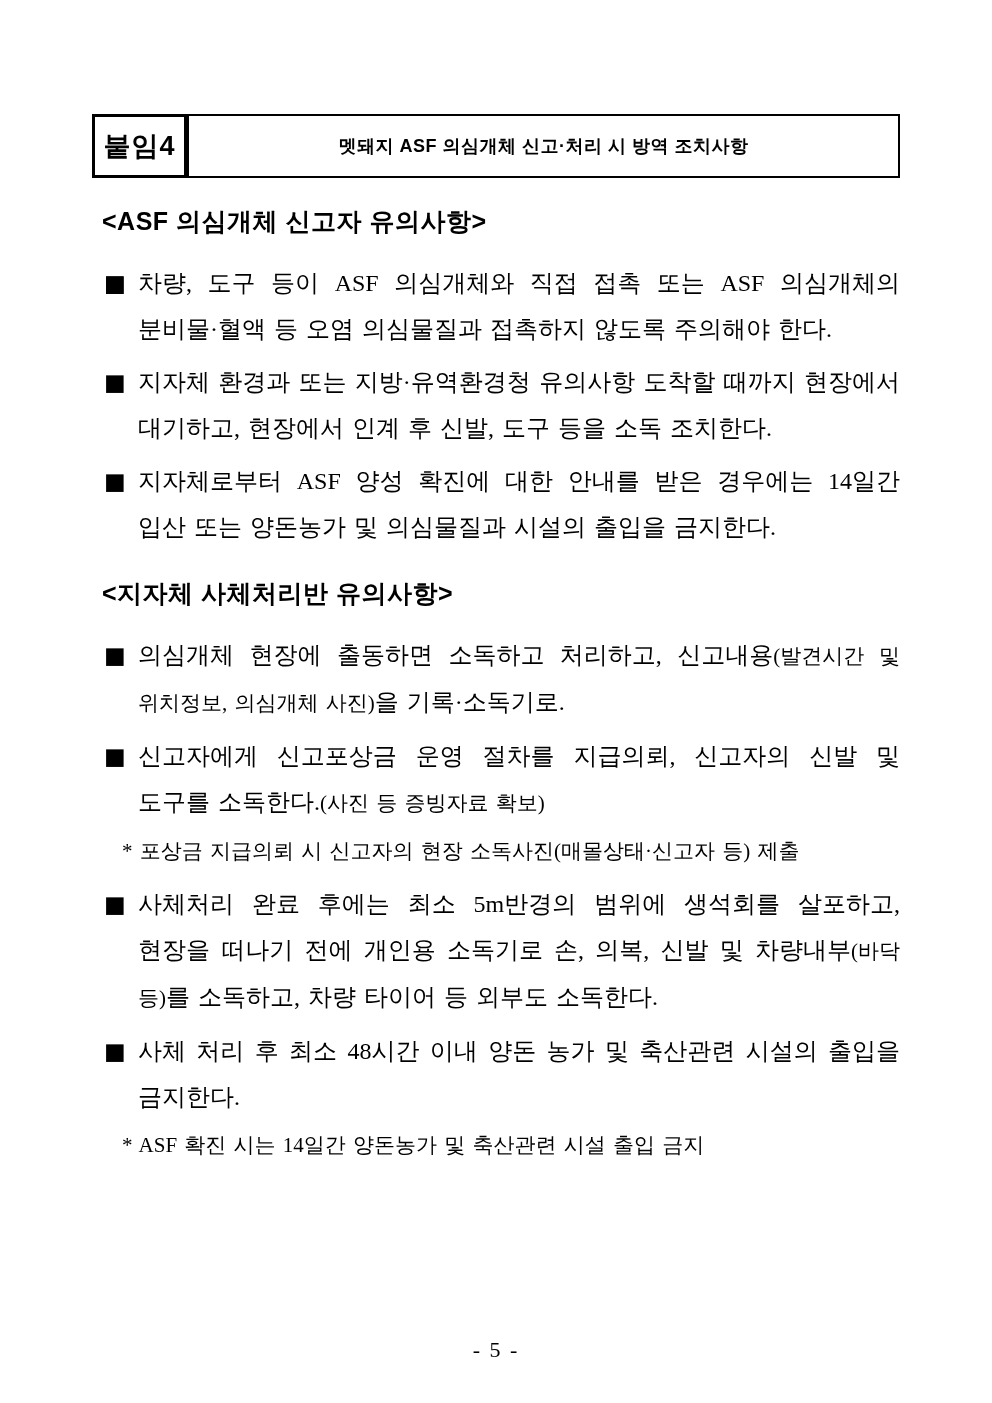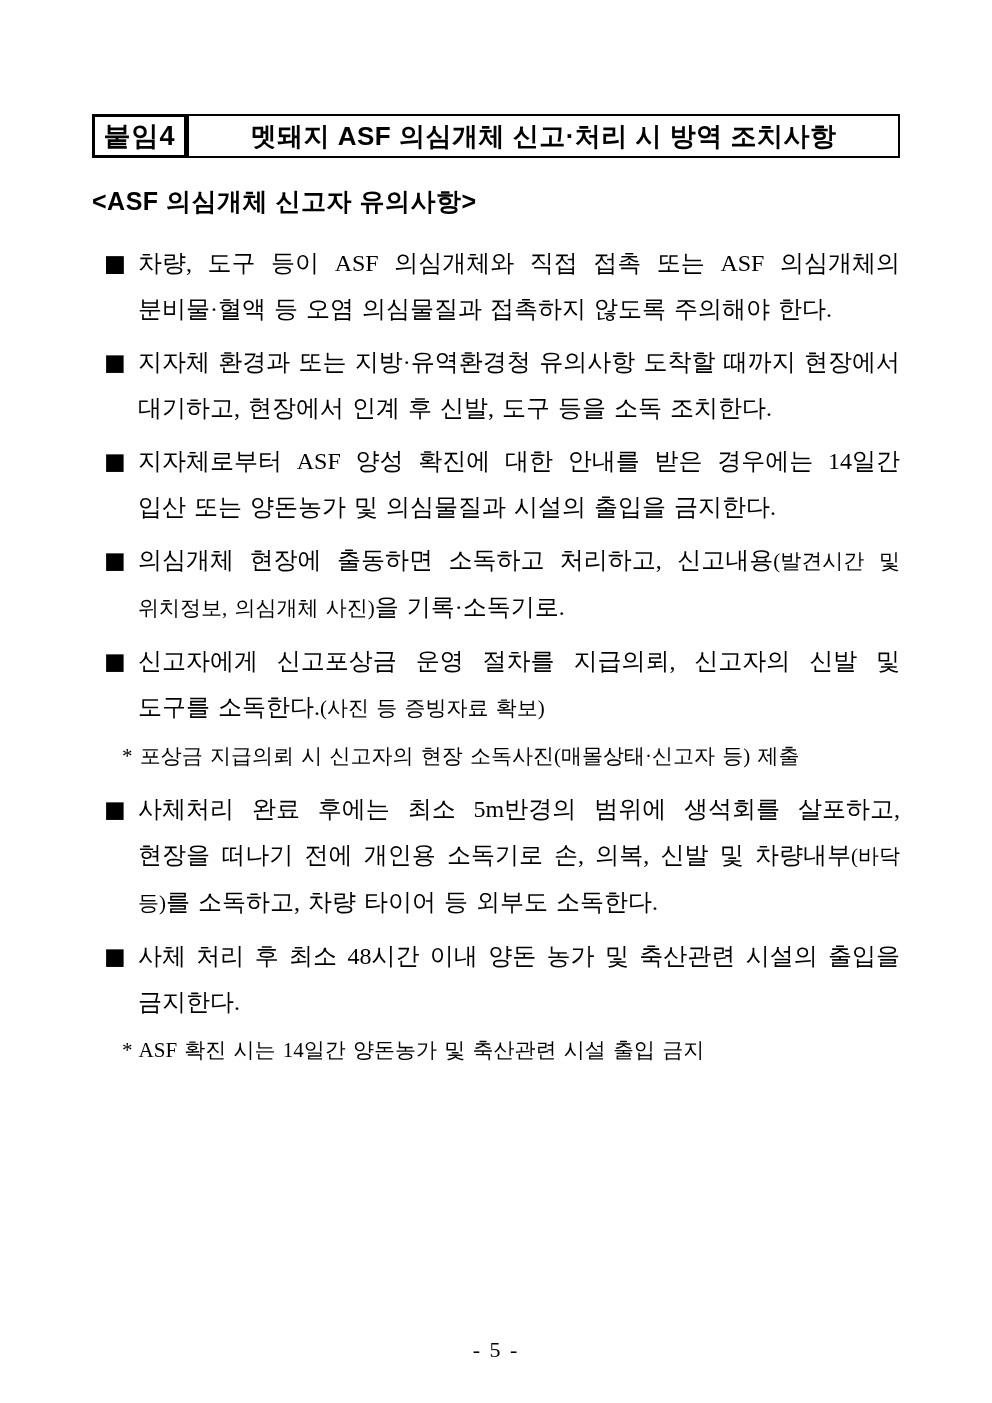--- a/index.html
+++ b/index.html
@@ -12,21 +12,21 @@
     color: #000000;
     box-sizing: border-box;
     padding: 114px 92px 0 92px;
     font-family: "Liberation Serif", "DejaVu Serif", serif;
     overflow: hidden;
   }
 
   
   .header-row {
     display: flex;
-    height: 44px;
+    height: 64px;
   }
   .badge-box {
     flex: 0 0 95px;
     border: 3px solid #000;
     box-sizing: border-box;
     display: flex;
     align-items: center;
     justify-content: center;
     font-family: "Liberation Sans", "DejaVu Sans", sans-serif;
     font-weight: bold;
@@ -35,28 +35,28 @@
   }
   .title-box {
     flex: 1;
     border: 2px solid #000;
     box-sizing: border-box;
     display: flex;
     align-items: center;
     justify-content: center;
     font-family: "Liberation Sans", "DejaVu Sans", sans-serif;
     font-weight: bold;
-    font-size: 26px;
+    font-size: 18px;
     letter-spacing: 0.5px;
     white-space: nowrap;
   }
 
   
   .section-heading {
-    margin: 28px 0 24px 0;
+    margin: 28px 0 24px 10px;
     font-family: "Liberation Sans", "DejaVu Sans", sans-serif;
     font-weight: bold;
     font-size: 25px;
     line-height: 30px;
     letter-spacing: 0.5px;
   }
 
   
   .item {
     position: relative;
@@ -129,20 +129,21 @@
       <span>지자체 환경과 또는 지방·유역환경청 유의사항 도착할 때까지 현장에서 대기하고, 현장에서 인계 후 신발, 도구 등을 소독 조치한다.</span>
     </div>
 
     <div class="item">
       <span class="marker">■</span>
       <span>지자체로부터 ASF 양성 확진에 대한 안내를 받은 경우에는 14일간 입산 또는 양돈농가 및 의심물질과 시설의 출입을 금지한다.</span>
     </div>
   </div>
 
   <div class="section">
+    <div class="section-heading">&lt;지자체 사체처리반 유의사항&gt;</div>
 
     <div class="item">
       <span class="marker">■</span>
       <span>의심개체 현장에 출동하면 소독하고 처리하고, 신고내용</span><span class="paren">(발견시간 및 위치정보, 의심개체 사진)</span><span>을 기록·소독기로.</span>
     </div>
 
     <div class="item">
       <span class="marker">■</span>
       <span>신고자에게 신고포상금 운영 절차를 지급의뢰, 신고자의 신발 및 도구를 소독한다.</span><span class="paren">(사진 등 증빙자료 확보)</span>
     </div>

